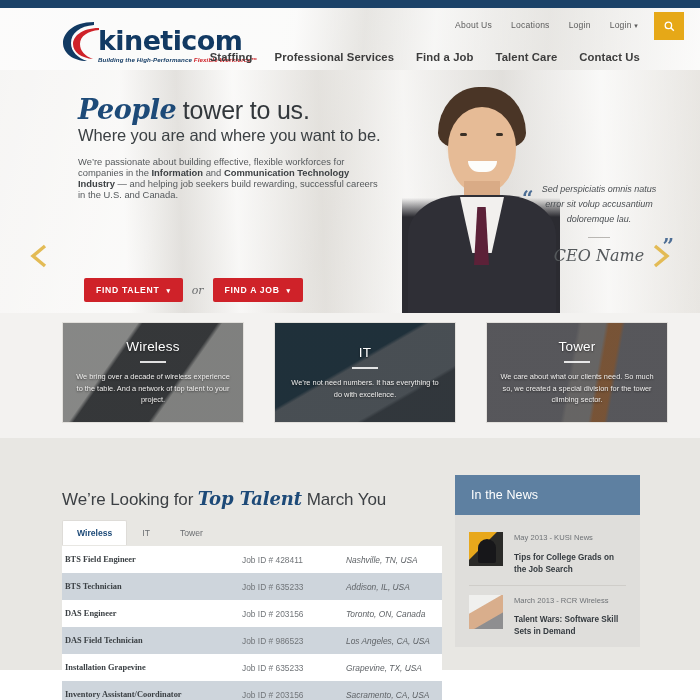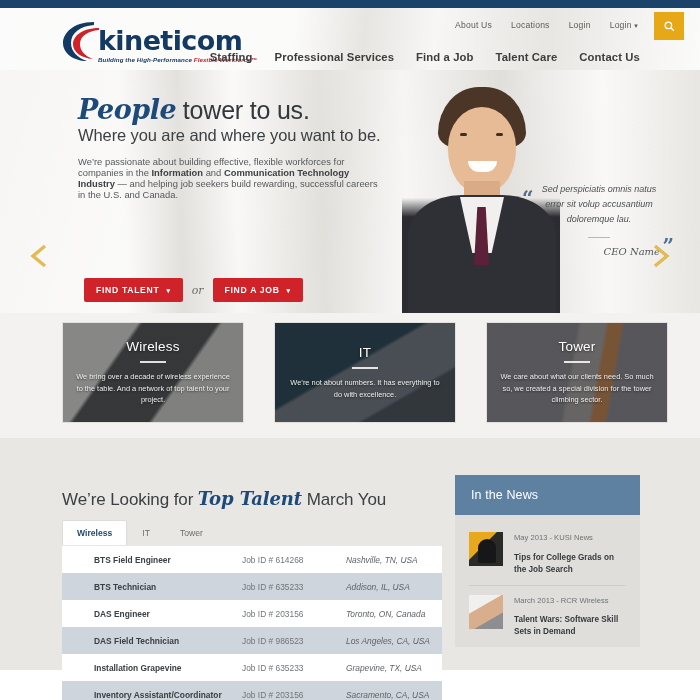--- a/index.html
+++ b/index.html
@@ -141,21 +141,21 @@
     font-family:"DejaVu Serif", serif; font-size:20px; color:#4d6e95;
     line-height:1; font-weight:bold;
   }
   .qmark.open{ position:absolute; left:-16px; top:6px; }
   .qmark.close{ position:absolute; right:-14px; top:54px; }
   .qtext{
     font-size:9px; font-style:italic; line-height:15px; color:#4c5054;
   }
   .qrule{ width:22px; height:1px; background:#b9b7b3; margin:10px auto 8px; }
   .qname{
-    font-family:"DejaVu Serif", serif; font-style:italic; font-size:10px; color:#54585b;text-align:right;
+    font-family:"DejaVu Serif", serif; font-style:italic; font-size:16px; color:#54585b;
   }
   .arrow{
     position:absolute; top:172px; width:22px; height:28px; cursor:pointer;
   }
   .arrow.left{ left:28px; } .arrow.right{ right:28px; }
 
   
   .cards-sec{ width:100%; height:125px; background:#f3f2f0; position:relative; }
   .cards{
     position:absolute; left:62px; top:9px; display:flex; gap:30px;
@@ -201,21 +201,21 @@
   }
   .tab.active{
     background:#fff; color:#1d4a78; font-weight:bold;
     border-color:#dedcd8; border-radius:2px 2px 0 0;
   }
   .joblist{ position:absolute; left:62px; top:108px; width:380px; background:#fff; }
   .jobrow{
     display:flex; align-items:center; height:27px; font-size:8.4px; cursor:pointer;
   }
   .jobrow.alt{ background:#ced5dc; }
-  .j-title{ width:180px; padding-left:32px; font-weight:bold; color:#3b4044; }
+  .j-title{ width:180px; padding-left:3px; font-weight:bold; color:#3b4044;font-family:Liberation Serif, serif; }
   .j-id{ width:104px; color:#72767a; }
   .j-loc{ flex:1; font-style:italic; color:#5f6367; }
 
   
   .news{ position:absolute; left:455px; top:37px; width:185px; }
   .news-h{
     height:40px; background:#5e80a1; color:#fff; display:flex; align-items:center;
     padding-left:16px; font-size:12.5px; letter-spacing:.1px;
   }
   .news-body{ background:#dfdedb; padding:8px 14px 0 14px; }
@@ -324,21 +324,21 @@
       <div class="ov">
         <div class="card-t">Wireless</div>
         <div class="card-rule"></div>
         <div class="card-d">We bring over a decade of wireless experience to the table. And a network of top talent to your project.</div>
       </div>
     </div>
     <div class="card bg-it">
       <div class="ov">
         <div class="card-t">IT</div>
         <div class="card-rule"></div>
-        <div class="card-d">We’re not about numbers. It has everything to do with excellence.</div>
+        <div class="card-d">We’re not need numbers. It has everything to do with excellence.</div>
       </div>
     </div>
     <div class="card bg-tower">
       <div class="ov">
         <div class="card-t">Tower</div>
         <div class="card-rule"></div>
         <div class="card-d">We care about what our clients need. So much so, we created a special division for the tower climbing sector.</div>
       </div>
     </div>
   </div>
@@ -350,21 +350,21 @@
 
   <div class="tabs">
     <div class="tab active">Wireless</div>
     <div class="tab">IT</div>
     <div class="tab">Tower</div>
   </div>
 
   <div class="joblist">
     <div class="jobrow">
       <div class="j-title">BTS Field Engineer</div>
-      <div class="j-id">Job ID # 614268</div>
+      <div class="j-id">Job ID # 428411</div>
       <div class="j-loc">Nashville, TN, USA</div>
     </div>
     <div class="jobrow alt">
       <div class="j-title">BTS Technician</div>
       <div class="j-id">Job ID # 635233</div>
       <div class="j-loc">Addison, IL, USA</div>
     </div>
     <div class="jobrow">
       <div class="j-title">DAS Engineer</div>
       <div class="j-id">Job ID # 203156</div>

